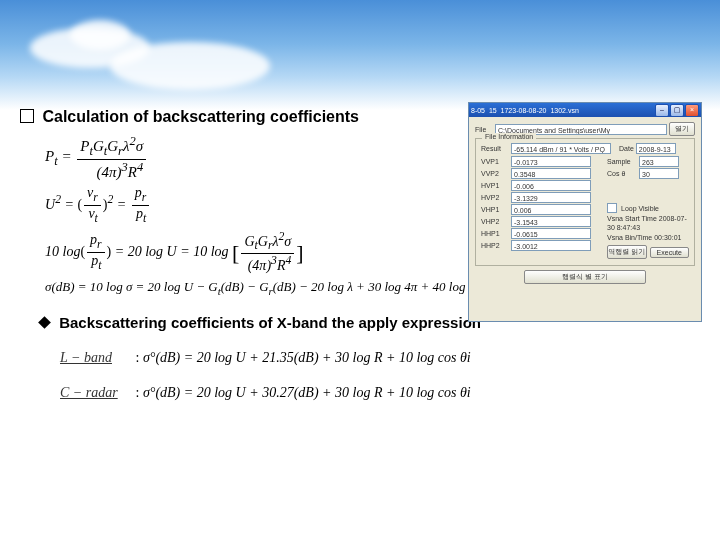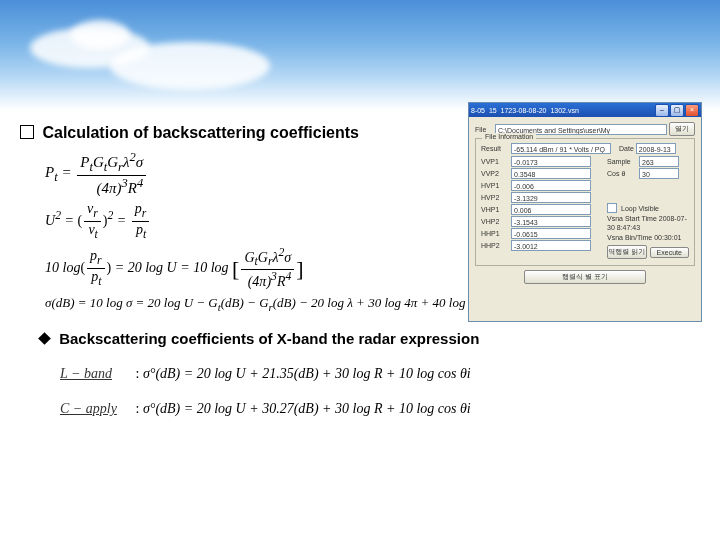--- a/index.html
+++ b/index.html
@@ -20,21 +20,21 @@
   }
   .cloud {
     position: absolute;
     background: rgba(255,255,255,0.85);
     border-radius: 50%;
     filter: blur(3px);
   }
   .content {
     position: absolute;
     left: 0;
-    top: 116px;
+    top: 100px;
     width: 720px;
   }
   .heading1 {
     margin: 8px 0 8px 20px;
     font-size: 16px;
     font-weight: bold;
     color: #000;
   }
   .heading1 .check {
     display: inline-block;
@@ -224,29 +224,29 @@
   </div>
 
   <div class="eq-row">
     <div class="eq" style="font-size:13px">
       σ(dB) = 10 log σ = 20 log U − G<sub>t</sub>(dB) − G<sub>r</sub>(dB) − 20 log λ + 30 log 4π + 40 log R
     </div>
   </div>
 
   <div class="heading2">
     <span class="diamond"></span>
-    <span>Backscattering coefficients of X-band the radar expression</span>
+    <span>Backscattering coefficients of X-band the apply expression</span>
   </div>
 
   <div class="band-row">
     <span class="underline-label">L − band</span> :
     <span class="eq">σ°(dB) = 20 log U + 21.35(dB) + 30 log R + 10 log cos θi</span>
   </div>
   <div class="band-row">
-    <span class="underline-label">C − apply</span> :
+    <span class="underline-label">C − radar</span> :
     <span class="eq">σ°(dB) = 20 log U + 30.27(dB) + 30 log R + 10 log cos θi</span>
   </div>
 
 </div>
 
 <div class="app-window">
   <div class="titlebar">
     <span class="title">8-05_15_1723-08-08-20_1302.vsn</span>
     <div class="winbtns">
       <div class="winbtn">–</div>

